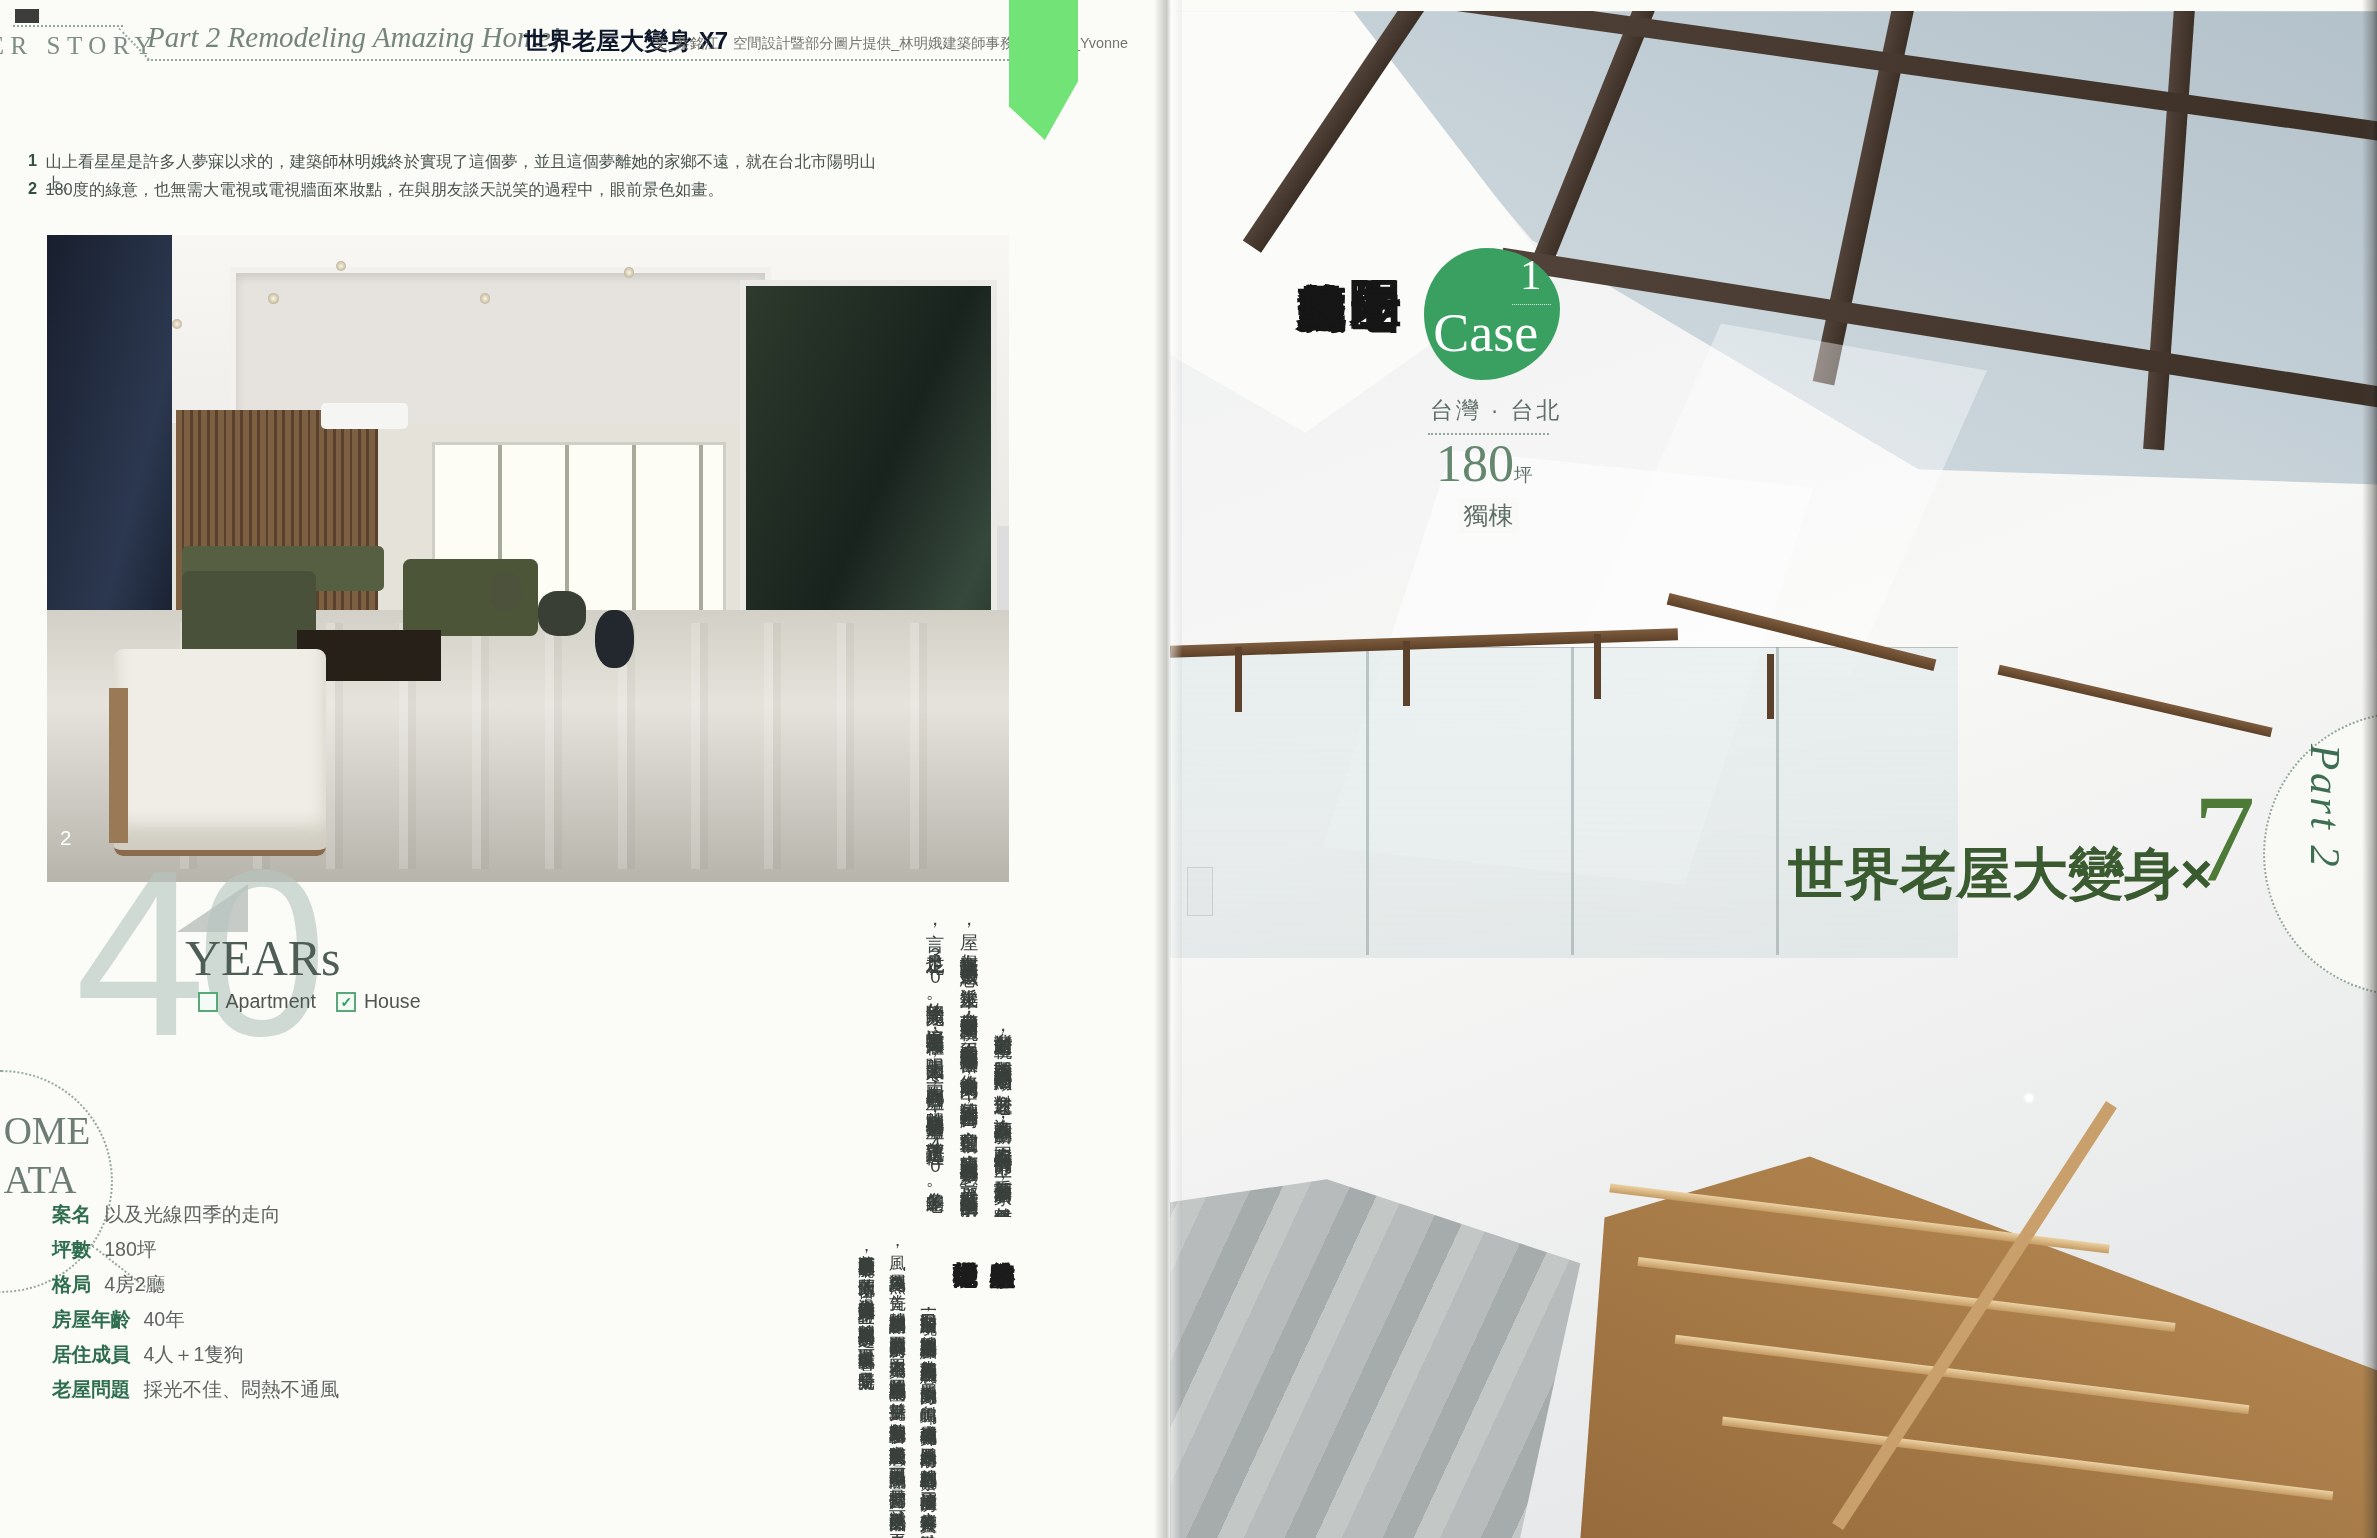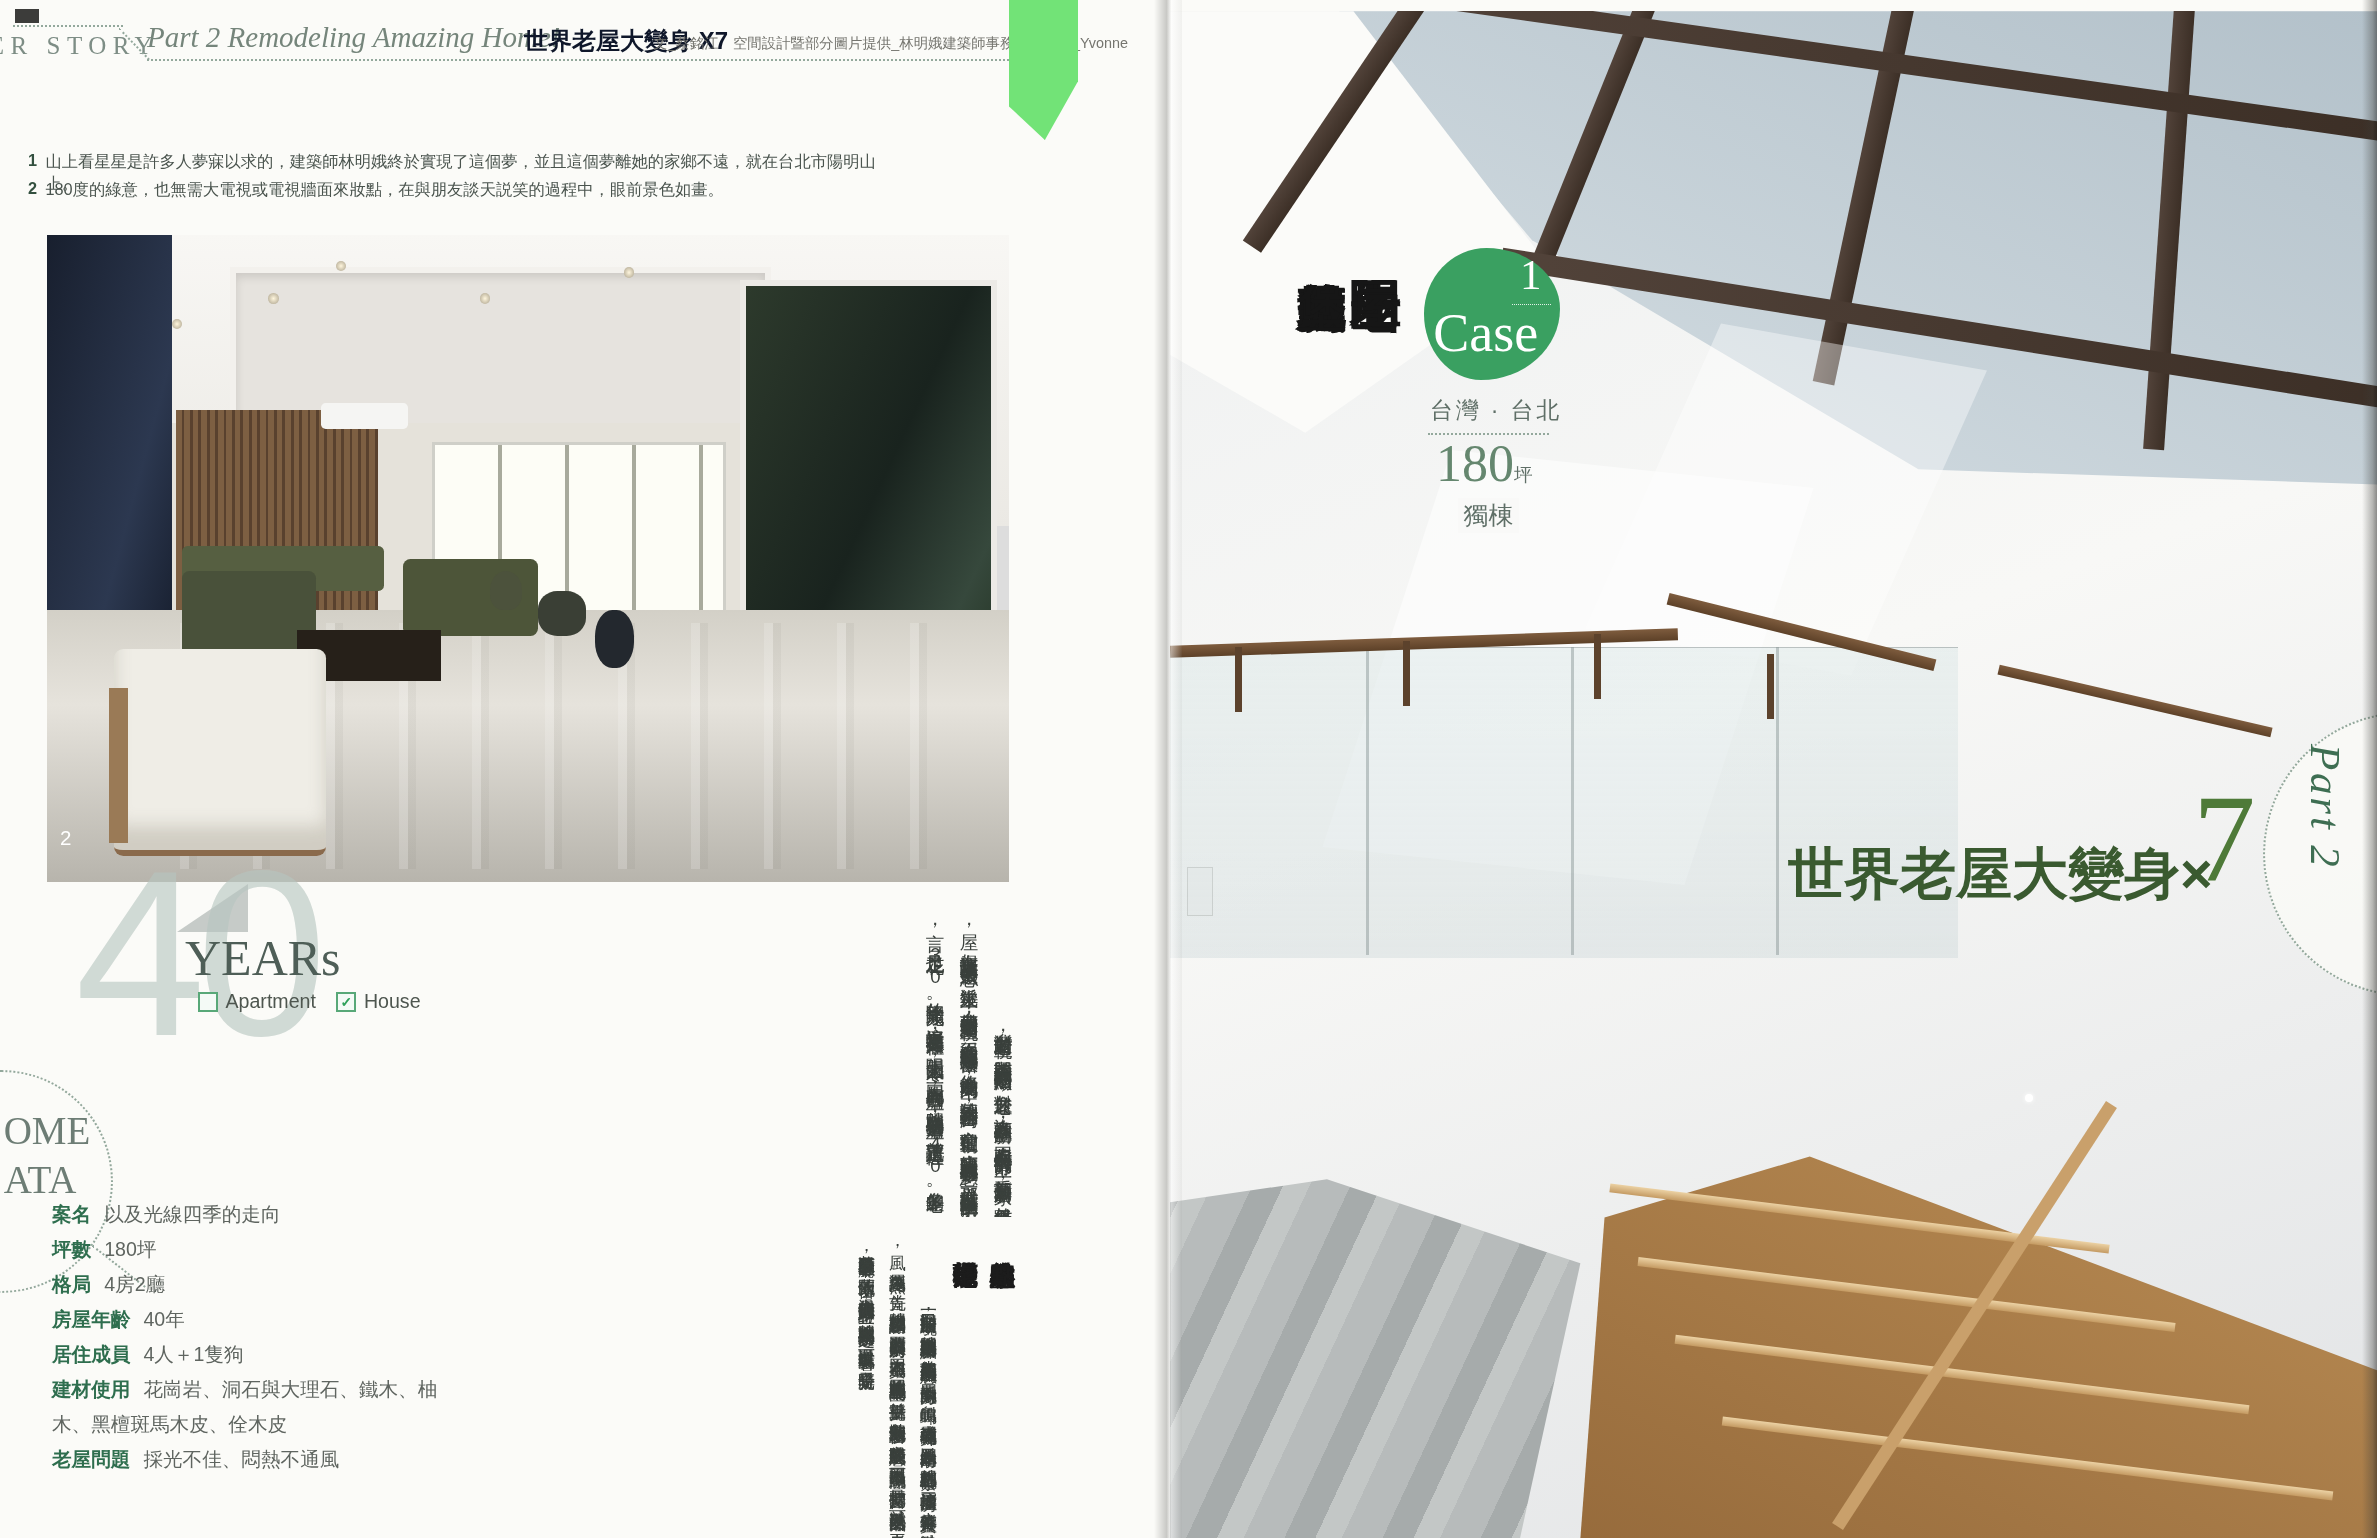--- a/index.html
+++ b/index.html
@@ -228,21 +228,20 @@
     <div>OME</div>
     <div>ATA</div>
   </div>
   <div class="abs dot-rule hd-tail"></div>
   <div class="abs hd-list">
     <div><span class="hd-label">案名</span><span>以及光線四季的走向</span></div>
     <div><span class="hd-label">坪數</span><span>180坪</span></div>
     <div><span class="hd-label">格局</span><span>4房2廳</span></div>
     <div><span class="hd-label">房屋年齡</span><span>40年</span></div>
     <div><span class="hd-label">居住成員</span><span>4人＋1隻狗</span></div>
-    <div><span class="hd-label">建材使用</span><span>花崗岩、洞石與大理石、鐵木、柚木、黑檀斑馬木皮、佺木皮</span></div>
     <div><span class="hd-label">老屋問題</span><span>採光不佳、悶熱不通風</span></div>
   </div>
 
   <div class="abs v v-intro">台灣對於老屋的重視，與英國或義大利等相較之下顯然不同。對於住老屋，許多人喜歡裡頭全新的，因此在不保留任何舊有的部分下，重新打造一個新的居家，雖然仍是老屋，但在這幢老屋下的故事早已被人遺忘。近幾年來，台南一帶的老屋逐漸受到重視，很多三合院或四合院等開始被保留，修復成為商業空間，讓外國旅客來到台灣，一定會前往朝聖。建築師林明娥自小就有一個夢想，那就是能擁有一幢可以看星星的房子，但這樣的願望對她而言，也足足花了30年的光陰才完成。這幢老屋過去是德國人居住，陽明山天氣寒冷，因此屋內有一個壁爐，林明娥初次看見這個壁爐，就決定買下這幢40多年的老屋。</div>
   <div class="abs v v-head">
     <span>以壁爐為家的中心點</span><br>
     <span>打造環保機能宅</span>
   </div>
   <div class="abs v v-body">對於一家四口的居住環境，林明娥期望以綠建築為出發點，首先觀察房屋四周的環境生態。四季風流動的方向、鳥叫蟬鳴，或者周遭的植物花卉，以及光線四季的走向，林明娥都細心觀察。這一幢三層樓的房屋，本質條件其實不差，缺點在於牆壁擋住了很多光線與風，讓屋內冬冷夏熱。首先，林明娥大規模調整動線，一進門原有的餐廳與廚房，因為本質通風，因此林明娥將客廳移至此空間，並拆牆引光，安裝數個落地窗和紗門，客廳眼前的綠意呈現，因為風可以隨意流動，只要把窗戶打開，就可以享受沁涼的自然風。再者，林明娥將餐廳移至原有的客廳區，依舊開落地窗。過去居住的德國人還保留了許多木材，讓林明娥在與家人一同用餐之餘，還可以取暖或烤番薯，享受親子時光。</div>
 

